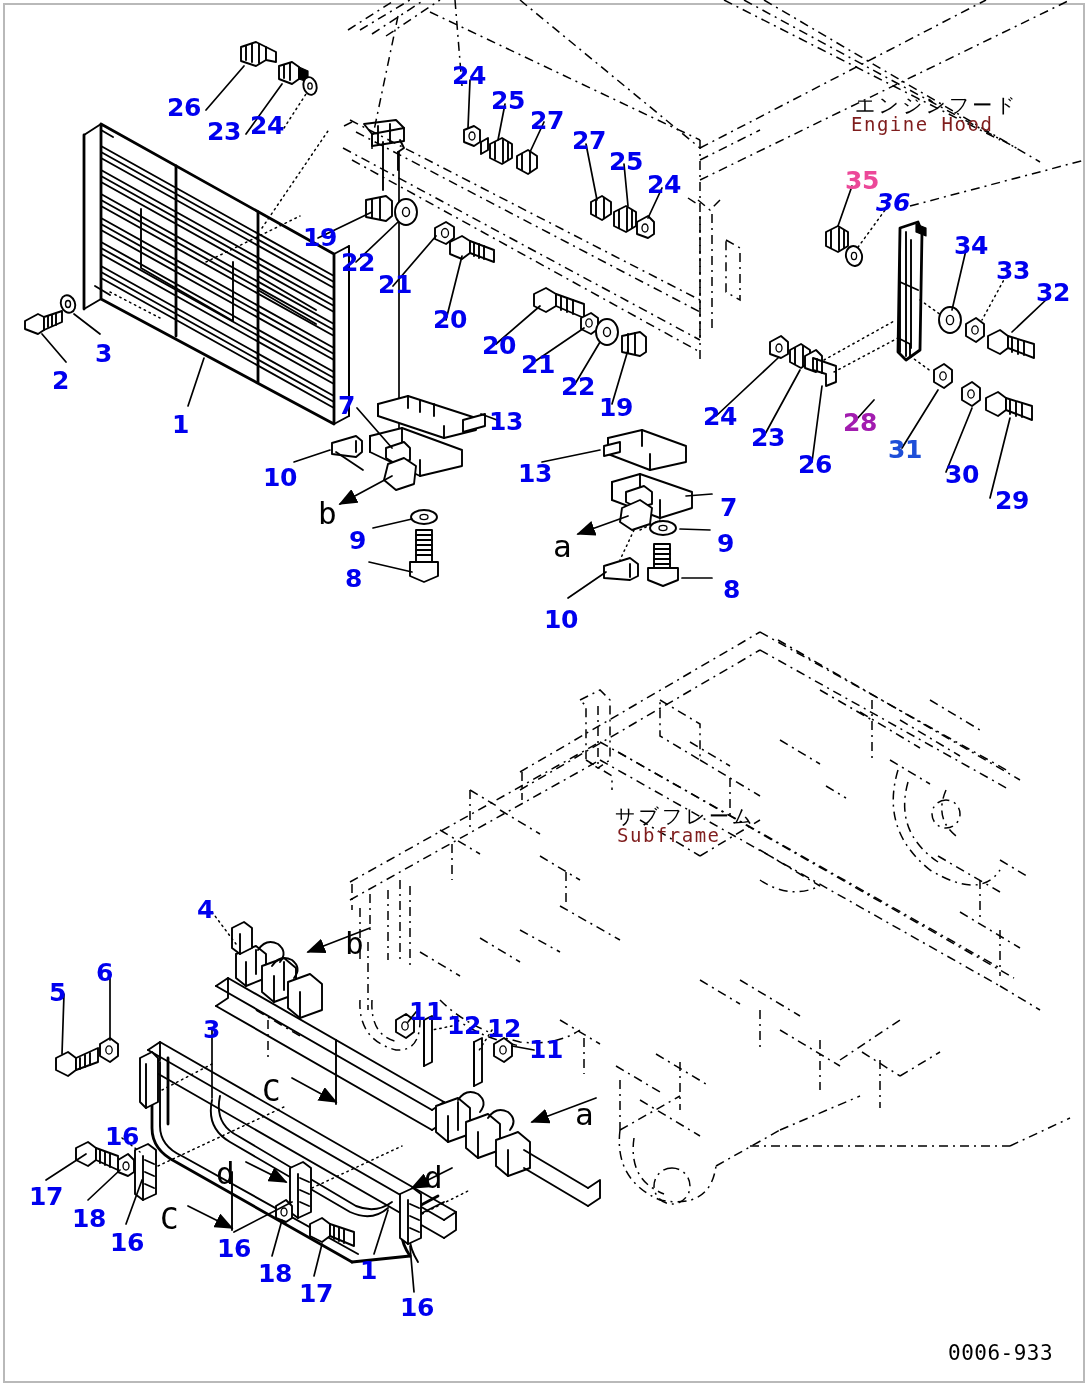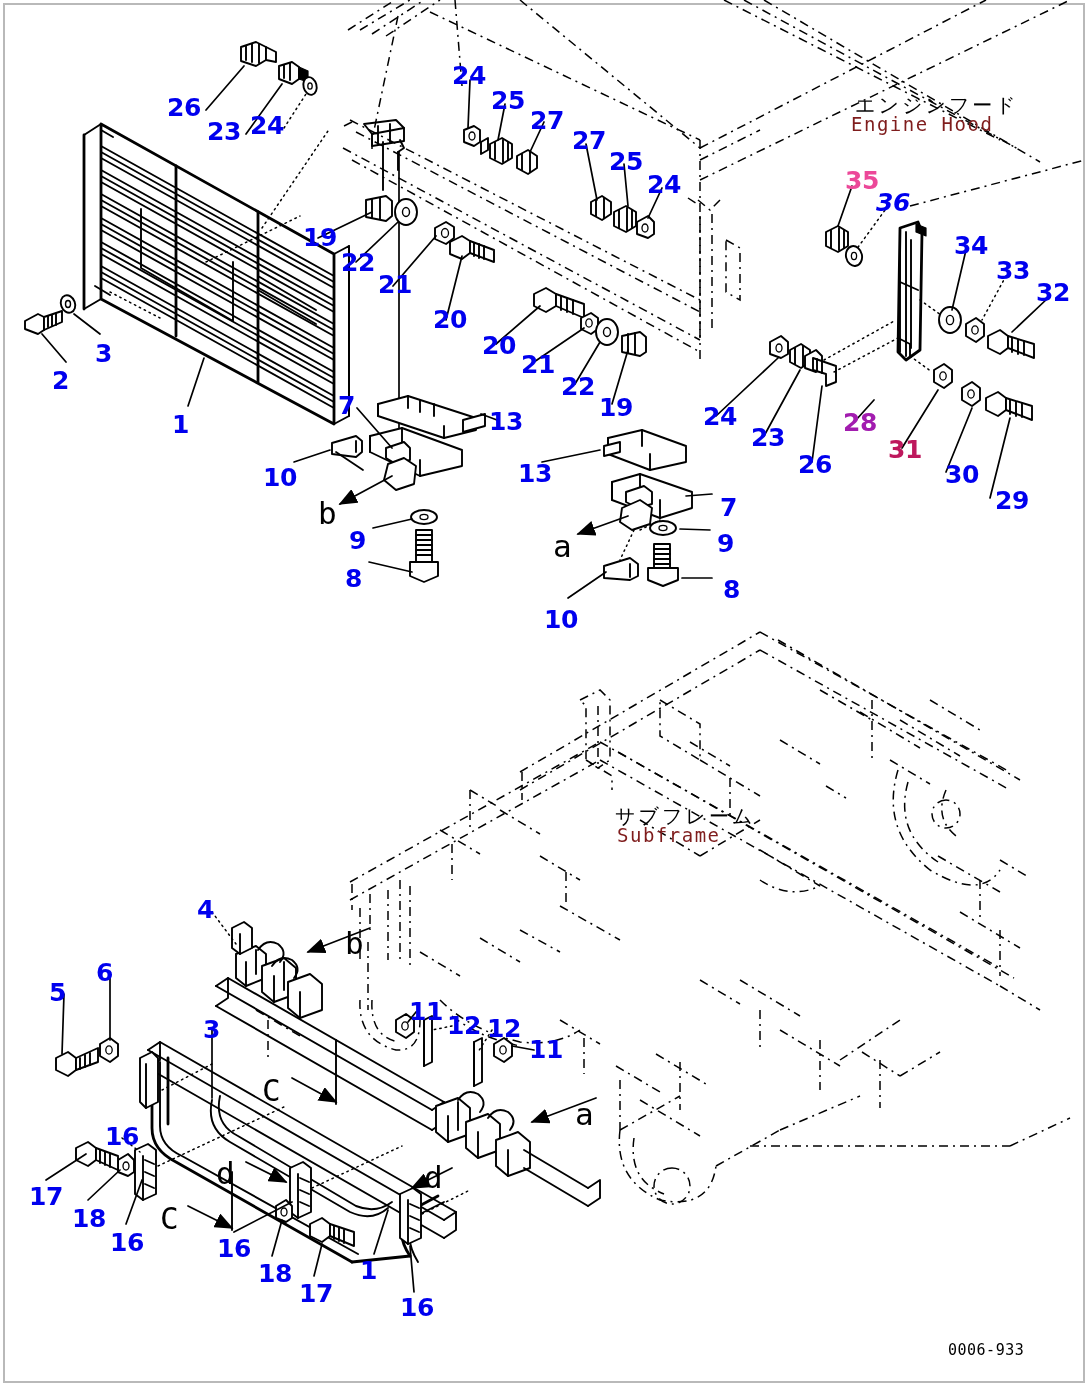--- a/index.html
+++ b/index.html
@@ -52,21 +52,21 @@
     font-family:"DejaVu Sans Mono","Liberation Mono",monospace;
     font-size:19px;
     letter-spacing:1.5px;
     white-space:nowrap;
     text-align:right;
   }
   .drawing-no{
     position:absolute;
     color:#000;
     font-family:"DejaVu Sans Mono","Liberation Mono",monospace;
-    font-size:15px;
+    font-size:21px;
     letter-spacing:0.5px;
     white-space:nowrap;
   }
 </style>
 </head>
 <body>
 
 <div id="page">
 
   <div id="frame"></div>
@@ -683,21 +683,21 @@
       <div class="callout" style="left: 378px; top: 272px; color: rgb(0, 0, 238);">21</div>
       <div class="callout" style="left: 433px; top: 307px; color: rgb(0, 0, 238);">20</div>
       <div class="callout" style="left: 482px; top: 333px; color: rgb(0, 0, 238);">20</div>
       <div class="callout" style="left: 521px; top: 352px; color: rgb(0, 0, 238);">21</div>
       <div class="callout" style="left: 561px; top: 374px; color: rgb(0, 0, 238);">22</div>
       <div class="callout" style="left: 599px; top: 395px; color: rgb(0, 0, 238);">19</div>
       <div class="callout" style="left: 703px; top: 404px; color: rgb(0, 0, 238);">24</div>
       <div class="callout" style="left: 751px; top: 425px; color: rgb(0, 0, 238);">23</div>
       <div class="callout" style="left: 798px; top: 452px; color: rgb(0, 0, 238);">26</div>
       <div class="callout" style="left: 843px; top: 410px; color: #a21caf;">28</div>
-      <div class="callout" style="left: 888px; top: 437px; color: #be185d;">31</div>
+      <div class="callout" style="left: 888px; top: 437px; color: #1d4ed8;">31</div>
       <div class="callout" style="left: 945px; top: 462px; color: rgb(0, 0, 238);">30</div>
       <div class="callout" style="left: 977px; top: 488px; color: rgb(0, 0, 238); margin-left: 18px;">29</div>
       <div class="callout" style="left: 52px; top: 368px; color: rgb(0, 0, 238);">2</div>
       <div class="callout" style="left: 95px; top: 341px; color: rgb(0, 0, 238);">3</div>
       <div class="callout" style="left: 172px; top: 412px; color: rgb(0, 0, 238);">1</div>
       <div class="callout" style="left: 263px; top: 465px; color: rgb(0, 0, 238);">10</div>
       <div class="callout" style="left: 338px; top: 393px; color: rgb(0, 0, 238);">7</div>
       <div class="callout" style="left: 489px; top: 409px; color: rgb(0, 0, 238);">13</div>
       <div class="callout" style="left: 349px; top: 528px; color: rgb(0, 0, 238);">9</div>
       <div class="callout" style="left: 345px; top: 566px; color: rgb(0, 0, 238);">8</div>

